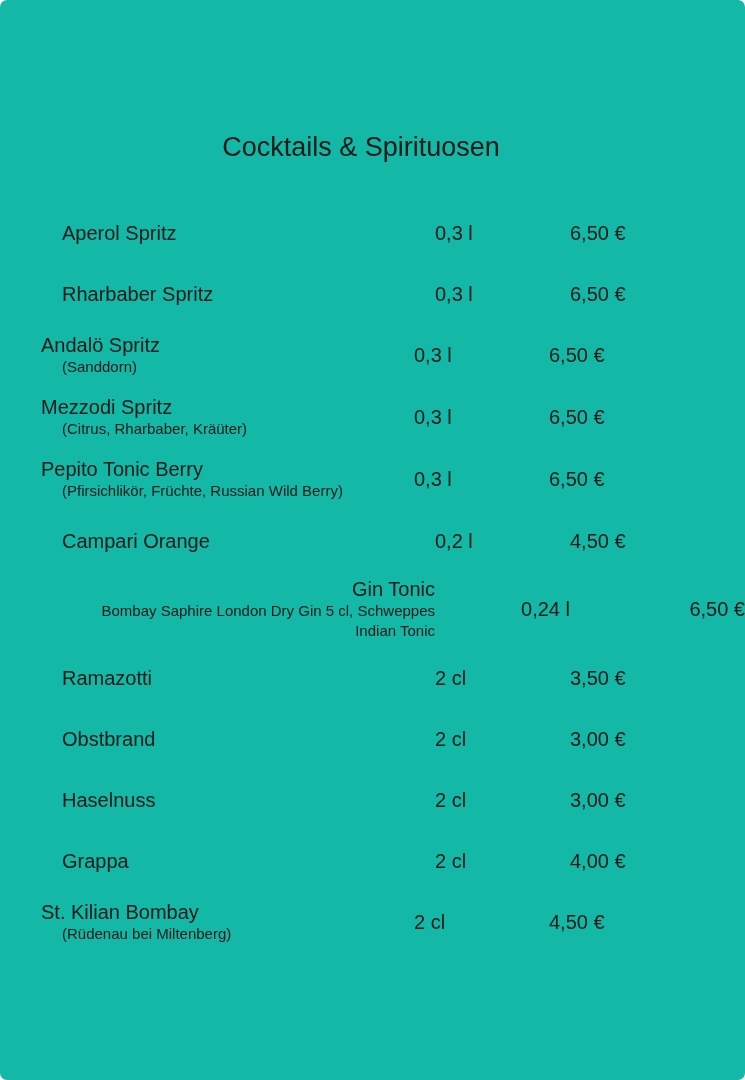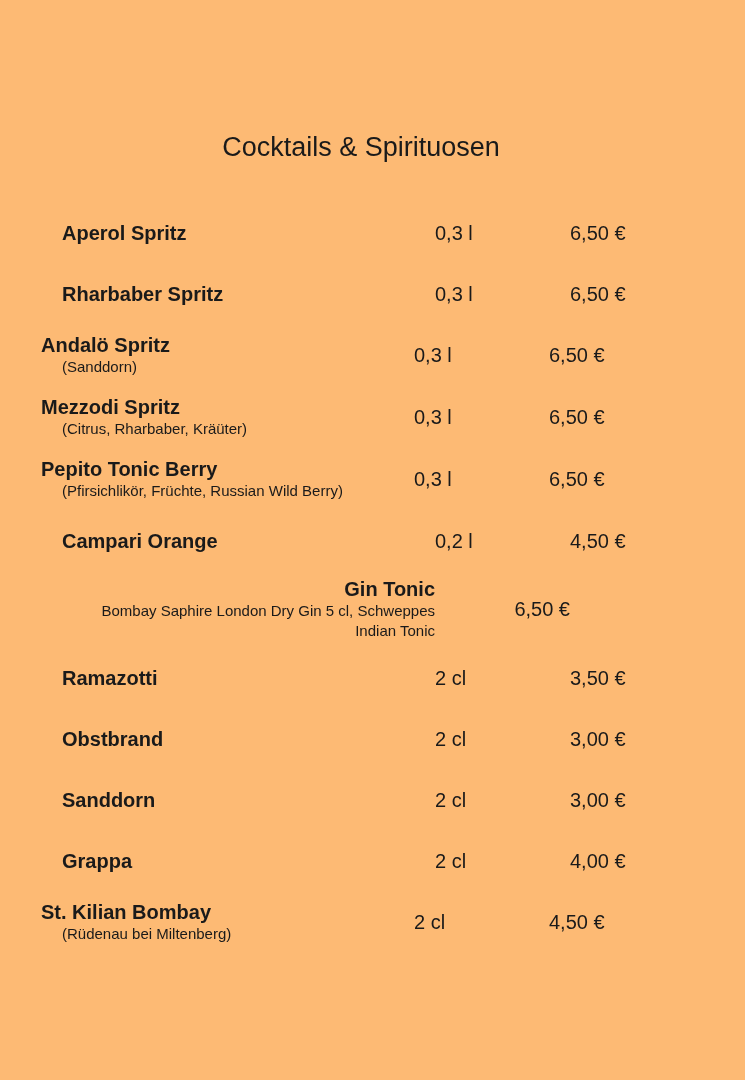--- a/index.html
+++ b/index.html
@@ -4,25 +4,26 @@
 <style>
   html, body {
     margin: 0;
     padding: 0;
     background: #ffffff;
   }
   .page {
     position: relative;
     width: 745px;
     height: 1080px;
-    background: #fdba74;
+    background: #14b8a6;
     font-family: "Liberation Sans", "DejaVu Sans", sans-serif;
     color: #1a1a1a;
     overflow: hidden;
     box-sizing: border-box;
+    border-radius: 7px;
   }
   .title {
     margin: 0;
     padding-top: 128px;
     width: 722px;
     text-align: center;
     font-size: 27px;
     font-weight: 400;
     line-height: 38px;
     color: #1a1a1a;
@@ -36,21 +37,21 @@
     padding-left: 62px;
     align-items: center;
     min-height: 61px;
     box-sizing: border-box;
   }
   .row.with-desc { min-height: 62px; padding-left: 41px; }
   .row.tall { min-height: 76px; text-align: right; }
   .item-name {
     font-size: 20px;
     line-height: 24px;
-    font-weight: 700;
+    font-weight: 400;
   }
   .item-desc {
     font-size: 15px;
     line-height: 20px;
     white-space: pre-line;
     font-weight: 400;
     margin-left: 21px;
   }
   .item-desc:empty { display: none; }
   .item-qty, .item-price {
@@ -119,20 +120,21 @@
     <div class="item-qty">0,2 l</div>
     <div class="item-price">4,50 €</div>
   </div>
 
   <div class="row tall">
     <div class="name-cell">
       <div class="item-name">Gin Tonic</div>
       <div class="item-desc">Bombay Saphire London Dry Gin 5 cl, Schweppes
 Indian Tonic</div>
     </div>
+    <div class="item-qty">0,24 l</div>
     <div class="item-price">6,50 €</div>
   </div>
 
   <div class="row">
     <div class="name-cell">
       <div class="item-name">Ramazotti</div>
 
     </div>
     <div class="item-qty">2 cl</div>
     <div class="item-price">3,50 €</div>
@@ -142,21 +144,21 @@
     <div class="name-cell">
       <div class="item-name">Obstbrand</div>
 
     </div>
     <div class="item-qty">2 cl</div>
     <div class="item-price">3,00 €</div>
   </div>
 
   <div class="row">
     <div class="name-cell">
-      <div class="item-name">Sanddorn</div>
+      <div class="item-name">Haselnuss</div>
 
     </div>
     <div class="item-qty">2 cl</div>
     <div class="item-price">3,00 €</div>
   </div>
 
   <div class="row">
     <div class="name-cell">
       <div class="item-name">Grappa</div>
 

